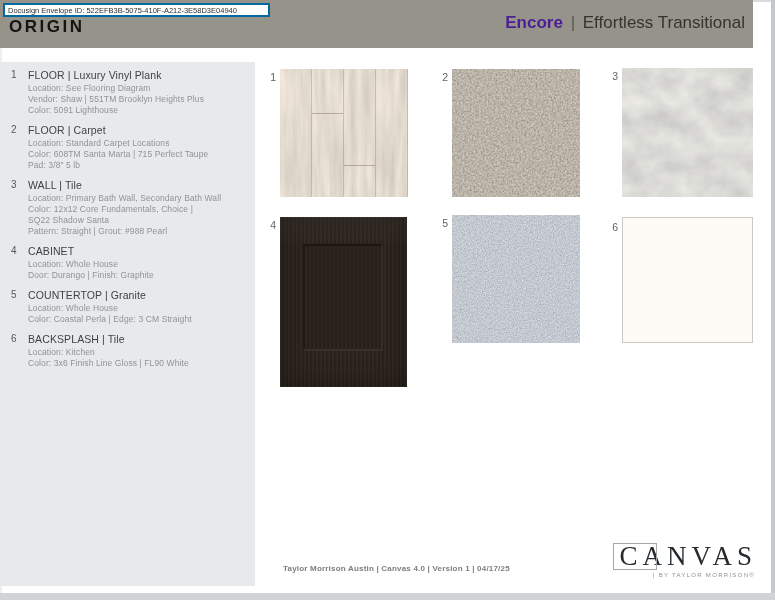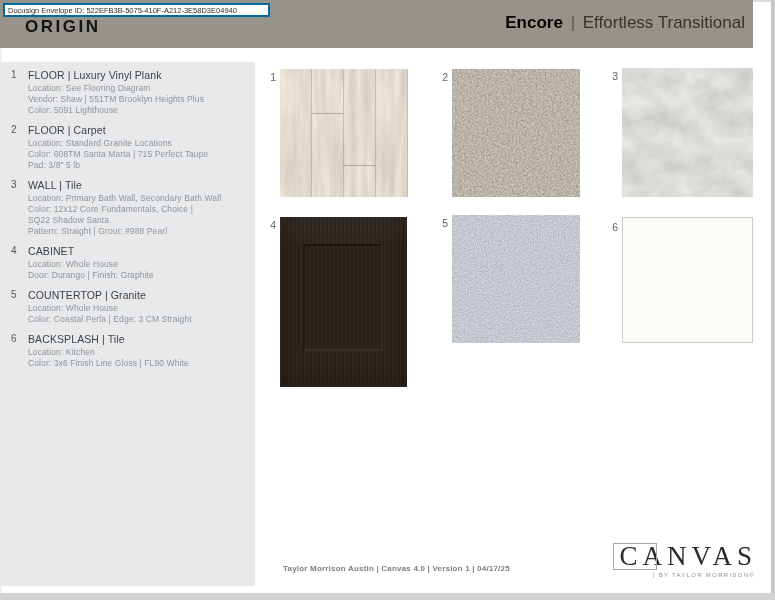--- a/index.html
+++ b/index.html
@@ -17,28 +17,28 @@
 
   
   .header { position:absolute; left:0; top:0; width:753px; height:48px; background:#96938a; }
   .docusign-box {
     position:absolute; left:3px; top:3px; width:267px; height:14px;
     background:#ffffff; border:2px solid #0369a1;
     font-size:7.5px; color:#2e2e2e; line-height:12px; padding-left:3px;
     white-space:nowrap; overflow:hidden;
   }
   .brand {
-    position:absolute; left:25px; top:17px;
+    position:absolute; left:9px; top:17px;
     font-size:17px; font-weight:bold; letter-spacing:2.5px; color:#141414;text-align:right;
   }
   .collection-title {
     position:absolute; right:8px; top:13px;
     font-size:17px; color:#34352f; white-space:nowrap;
   }
-  .collection-title .c-bold { font-weight:bold; color:#000000; }
+  .collection-title .c-bold { font-weight:bold; color:#4c1d95; }
   .collection-title .c-sep { color:#55564f; padding:0 3px; }
 
   
   .sidebar {
     position:absolute; left:0; top:62px; width:255px; height:524px;
     background:#e8e9eb; padding-top:7px;
   }
   .spec-item { display:flex; padding-left:11px; margin-bottom:8px; }
   .spec-num  { width:17px; flex:none; font-size:10px; color:#53585b; line-height:12px; }
   .spec-body { flex:1; }
@@ -151,21 +151,21 @@
         <div class="spec-line">Location: See Flooring Diagram</div>
         <div class="spec-line">Vendor: Shaw | 551TM Brooklyn Heights Plus</div>
         <div class="spec-line">Color: 5091 Lighthouse</div>
       </div>
     </div>
 
     <div class="spec-item">
       <span class="spec-num">2</span>
       <div class="spec-body">
         <div class="spec-title">FLOOR | Carpet</div>
-        <div class="spec-line">Location: Standard Granite Locations</div>
+        <div class="spec-line">Location: Standard Carpet Locations</div>
         <div class="spec-line">Color: 608TM Santa Marta | 715 Perfect Taupe</div>
         <div class="spec-line">Pad: 3/8" 5 lb</div>
       </div>
     </div>
 
     <div class="spec-item">
       <span class="spec-num">3</span>
       <div class="spec-body">
         <div class="spec-title">WALL | Tile</div>
         <div class="spec-line">Location: Primary Bath Wall, Secondary Bath Wall</div>

